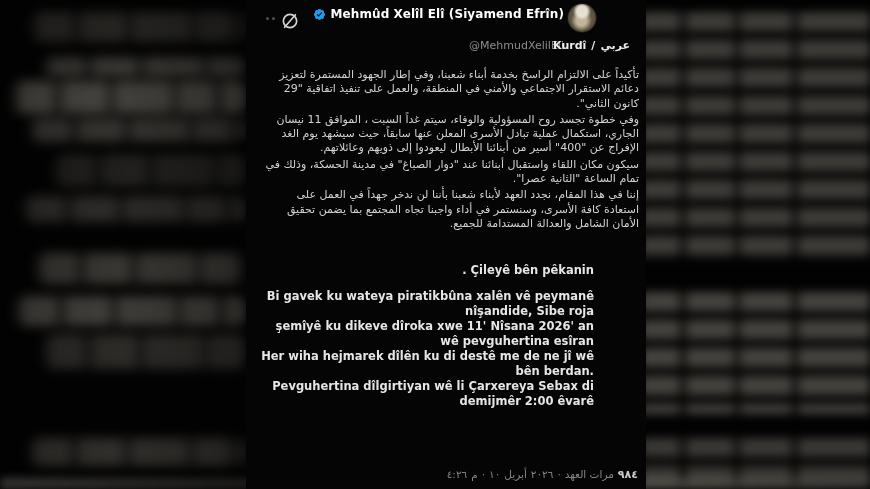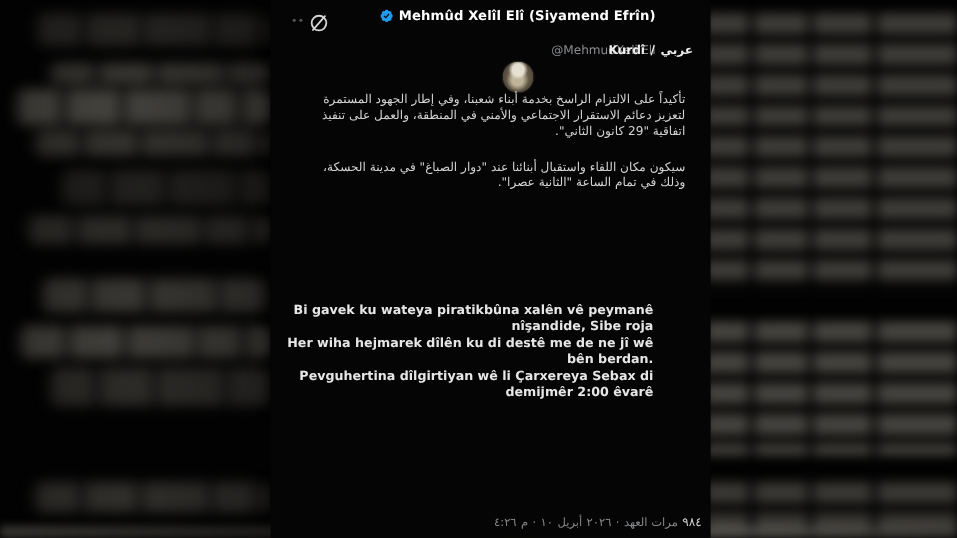--- a/index.html
+++ b/index.html
@@ -39,50 +39,50 @@
                   filter:blur(4px); }
 
   
   .panel { position:absolute; left:246px; top:0; width:400px; height:489px; background:#050505; }
 
   .ellipsis { position:absolute; left:20px; top:17px; display:flex; gap:3px; }
   .ellipsis i { width:3px; height:3px; border-radius:50%; background:#8f8f8f; opacity:.55; }
 
   .circle-slash { position:absolute; left:34px; top:11px; opacity:.92; }
 
-  .header { position:absolute; top:4px; right:50px; display:flex; align-items:center; gap:4px;flex-direction:column; }
+  .header { position:absolute; top:4px; right:50px; display:flex; align-items:flex-start; gap:4px; }
   .id-col { display:flex; flex-direction:column; align-items:flex-end; padding-top:3px; }
   .name-row { display:flex; align-items:center; gap:4px; }
   .name { color:#fff; font-weight:bold; font-size:12px; letter-spacing:.1px; white-space:nowrap; }
   .handle { color:#8b8d90; font-size:11px; margin-top:18px; }
   .avatar { width:28px; height:28px; border-radius:50%;
             background:
               radial-gradient(circle at 50% 26%, rgba(235,230,216,.95) 0 21%, rgba(235,230,216,0) 36%),
               radial-gradient(circle at 48% 60%, rgba(196,184,158,.95) 0 22%, rgba(196,184,158,0) 46%),
               radial-gradient(circle at 50% 50%, #8a7d66 0%, #5d5342 58%, #2c281f 100%);
             box-shadow:0 0 0 1px rgba(255,255,255,.08); }
 
   .lang-toggle { position:absolute; top:39px; right:16px; display:flex; gap:5px;
                  color:#ececec; font-size:11px; font-weight:bold; }
   .lang-toggle span { cursor:default; }
 
   .arabic { position:absolute; top:66px; left:12px; right:5px;
             direction:rtl; text-align:right; color:#d2d3d5;
             font-size:11px; line-height:14.3px; }
-  .arabic p { margin:18px; }
+  .arabic p { margin:2px; }
 
   .kurdish { position:absolute; top:263px; left:10px; right:52px; text-align:right;
              color:#e6e6e6; font-weight:600; font-size:11.5px; line-height:15px; }
   .kpara { margin-bottom:11px; }
   .kpara:last-child { margin-bottom:0; }
 
   .meta { position:absolute; top:468px; right:8px; display:flex; align-items:baseline; gap:4px;
           color:#85878a; font-size:10.5px; z-index:2; }
   .meta .num { direction:ltr; unicode-bidi:bidi-override; }
-  .meta .views { color:#cbcdcf; font-weight:normal; font-size:11px; }
+  .meta .views { color:#cbcdcf; font-weight:bold; font-size:11px; }
 </style>
 </head>
 <body>
 
 <div class="stage">
 
   <div class="blur-left">
     <div class="streak ls1"></div>
     <div class="streak ls2"></div>
     <div class="streak ls3"></div>
@@ -127,28 +127,32 @@
     </div>
 
     <div class="lang-toggle">
       <span>Kurdî</span>
       <span>/</span>
       <span>عربي</span>
     </div>
 
     <div class="arabic" dir="rtl">
       <p>تأكيداً على الالتزام الراسخ بخدمة أبناء شعبنا، وفي إطار الجهود المستمرة لتعزيز دعائم الاستقرار الاجتماعي والأمني في المنطقة، والعمل على تنفيذ اتفاقية "29 كانون الثاني".</p>
+      <p>وفي خطوة تجسد روح المسؤولية والوفاء، سيتم غداً السبت ، الموافق 11 نيسان الجاري، استكمال عملية تبادل الأسرى المعلن عنها سابقاً، حيث سيشهد يوم الغد الإفراج عن "400" أسير من أبنائنا الأبطال ليعودوا إلى ذويهم وعائلاتهم.</p>
       <p>سيكون مكان اللقاء واستقبال أبنائنا عند "دوار الصباغ" في مدينة الحسكة، وذلك في تمام الساعة "الثانية عصرا".</p>
+      <p>إننا في هذا المقام، نجدد العهد لأبناء شعبنا بأننا لن ندخر جهداً في العمل على استعادة كافة الأسرى، وسنستمر في أداء واجبنا تجاه المجتمع بما يضمن تحقيق الأمان الشامل والعدالة المستدامة للجميع.</p>
     </div>
 
     <div class="kurdish">
       <div class="kpara">
+        <div>. Çileyê bên pêkanin</div>
       </div>
       <div class="kpara">
         <div>Bi gavek ku wateya piratikbûna xalên vê peymanê nîşandide, Sibe roja</div>
+        <div>şemîyê ku dikeve dîroka xwe 11' Nîsana 2026' an wê pevguhertina esîran</div>
         <div>Her wiha hejmarek dîlên ku di destê me de ne jî wê bên berdan.</div>
         <div>Pevguhertina dîlgirtiyan wê li Çarxereya Sebax di demijmêr 2:00 êvarê</div>
 
       </div>
 
     </div>
 
     <div class="meta">
       <span class="num">٤:٢٦</span>
       <span>م</span>

